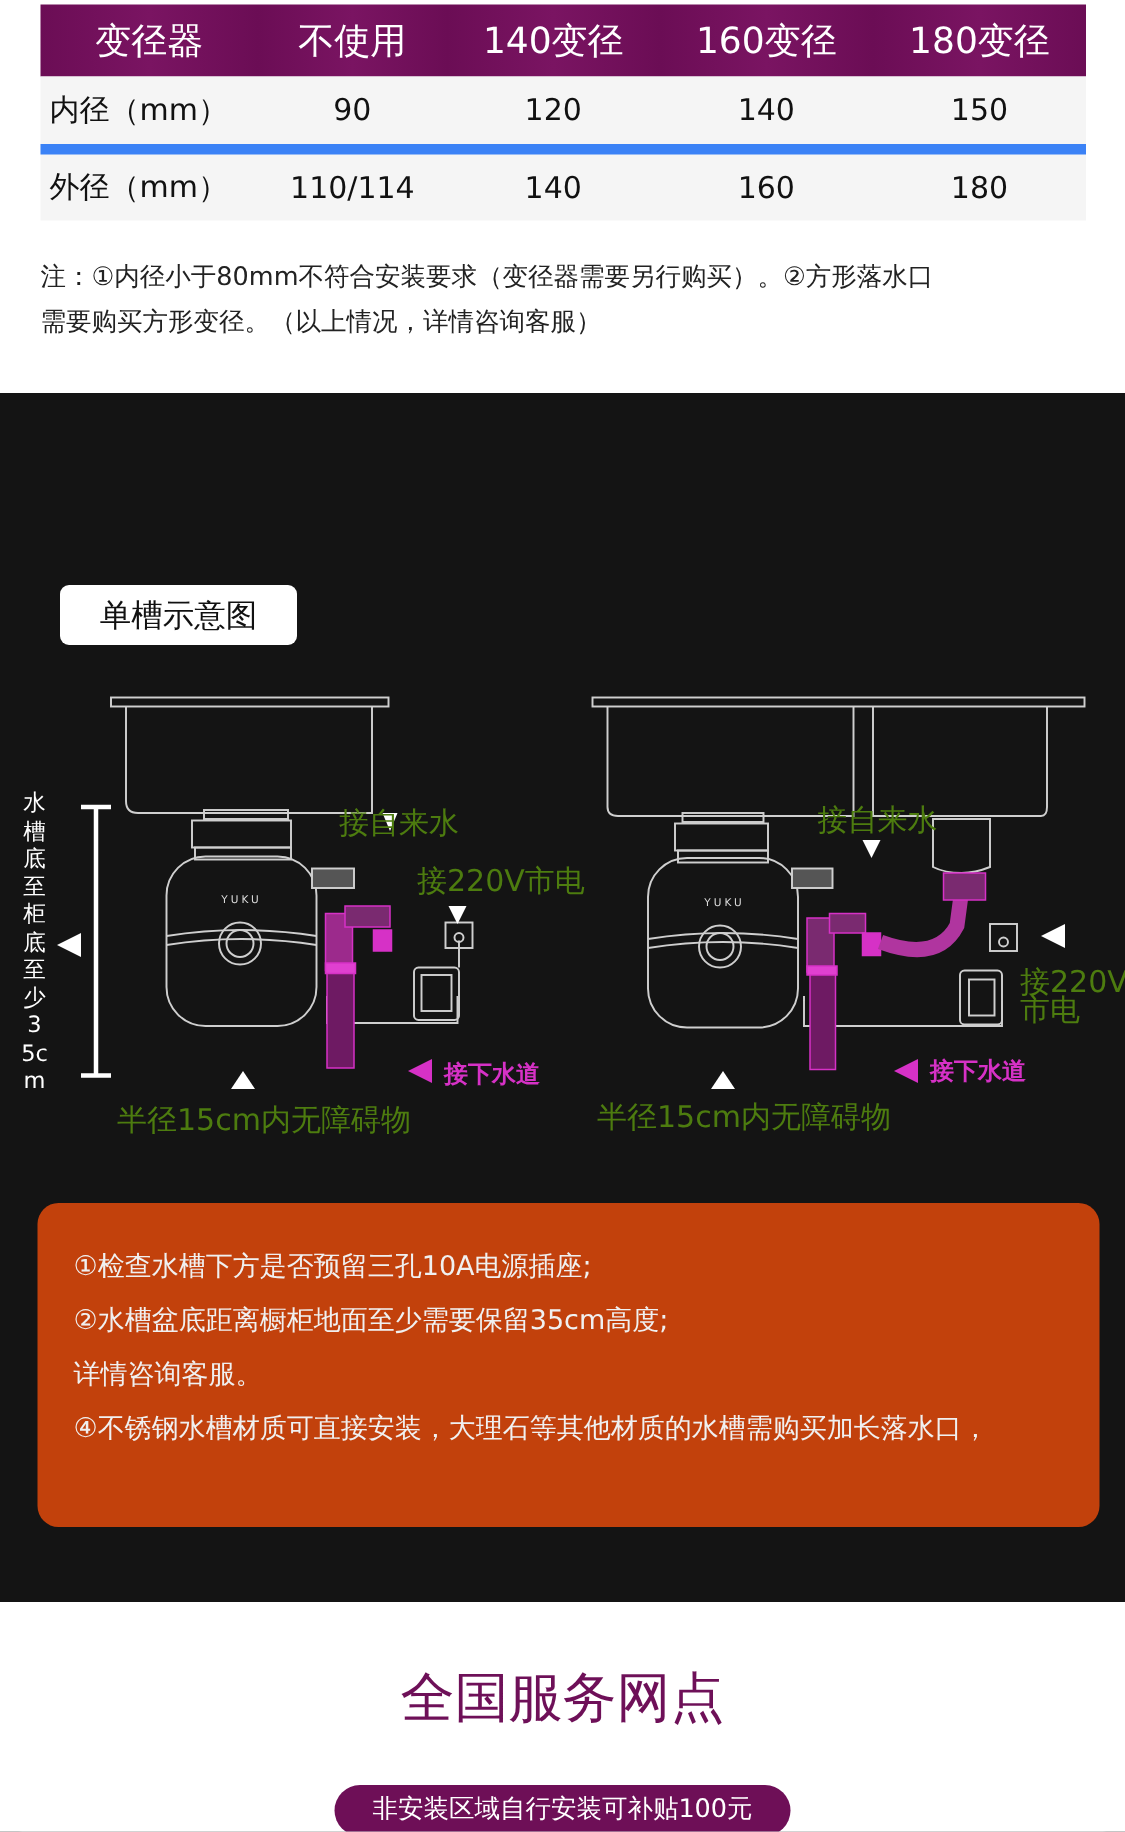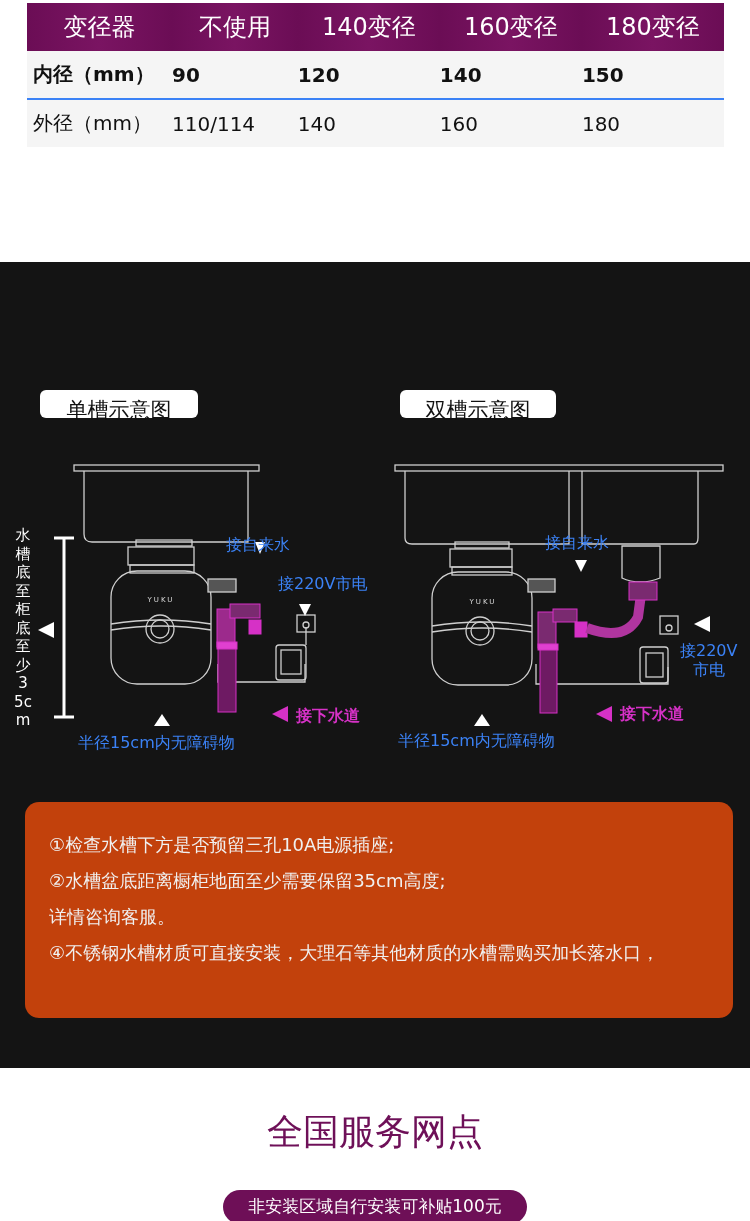--- a/index.html
+++ b/index.html
@@ -6,42 +6,42 @@
   html, body { width: 750px; background: #ffffff; }
   body { font-family: "DejaVu Sans", "Liberation Sans", sans-serif; }
 
   
   .table-section { background: #ffffff; height: 262px; position: relative; }
   .spec-table { position: absolute; left: 27px; top: 3px; width: 697px; border-collapse: collapse; }
   .spec-table th {
     background: linear-gradient(90deg, #6b0d55 0%, #7a1462 50%, #6b0d55 100%);
     color: #ffffff; font-weight: normal; font-size: 24px; height: 48px; text-align: center; margin-left: 20px;
   }
-  .spec-table td { background: #f5f5f5; font-size: 20px; color: #111; height: 48px; }
-  .spec-table tr.row-inner td { border-bottom: 2px solid #3b82f6; font-weight: bold; }
+  .spec-table td { background: #f5f5f5; font-size: 20px; color: #111; height: 48px; text-align: center; }
+  .spec-table tr.row-inner td { border-bottom: 7px solid #3b82f6; }
   .spec-table td.label { text-align: left; padding-left: 6px; width: 145px; }
   .note {
     position: absolute; left: 27px; top: 170px; width: 700px;
     font-size: 17px; line-height: 30px; color: #222;
   }
 
   
   .install { background: #141414; height: 806px; position: relative; color: #fff; overflow: hidden; }
   .install-title { position: absolute; top: 45px; left: 0; width: 100%; text-align: center; font-size: 56px; letter-spacing: 2px; color: #fff; }
   .pill-white {
-    position: absolute; top: 128px; height: 28px; background: #fff; color: #111;
+    position: absolute; top: 128px; height: 40px; background: #fff; color: #111;
     border-radius: 6px; font-size: 21px; line-height: 40px; text-align: center;
   }
   .pill-single { left: 40px; width: 158px; }
   .pill-double { left: 400px; width: 156px; }
 
   .diagram { position: absolute; top: 190px; }
   .diagram-left { left: 0; width: 380px; height: 310px; }
   .diagram-right { left: 380px; width: 370px; height: 310px; }
-  .lbl { position: absolute; font-size: 16px; color: #3b82f6; white-space: nowrap; }
+  .lbl { position: absolute; font-size: 20px; color: #4d7c0f; white-space: nowrap; }
   .lbl-magenta { color: #d631c6; font-weight: bold; font-size: 16px; }
   .vertical-text { position: absolute; left: 14px; top: 74px; width: 18px; font-size: 15px; line-height: 18.5px; color: #fff; text-align: center; word-break: break-all; }
 
   
   .notes-box {
     position: absolute; left: 25px; top: 540px; width: 708px; height: 216px;
     background: #c2410c; border-radius: 14px; padding: 25px 24px;
   }
   .notes-box p { font-size: 18px; line-height: 36px; color: #f0f0f0; }
 
@@ -78,25 +78,28 @@
       </tr>
       <tr>
         <td class="label">外径（mm）</td>
         <td>110/114</td>
         <td>140</td>
         <td>160</td>
         <td>180</td>
       </tr>
     </tbody>
   </table>
+  <div class="note">
+    <div>注：①内径小于80mm不符合安装要求（变径器需要另行购买）。②方形落水口</div>
+    <div>需要购买方形变径。（以上情况，详情咨询客服）</div>
+  </div>
 </section>
 
 <section class="install">
   <div class="pill-white pill-single">单槽示意图</div>
-  <div class="pill-white pill-double">双槽示意图</div>
 
   <div class="diagram diagram-left">
     <svg width="380" height="310" viewBox="0 0 380 310">
       <g fill="none" stroke="#cfcfcf" stroke-width="1.3">
 
         <rect x="74" y="13" width="185" height="6"></rect>
         <path d="M84 19 V82 Q84 90 92 90 H248 V19"></path>
 
         <rect x="136" y="88" width="56" height="6"></rect>
         <rect x="128" y="95" width="66" height="18"></rect>
@@ -179,21 +182,21 @@
         <rect x="249" y="130" width="28" height="18"></rect>
       </g>
 
       <polygon points="195,108 207,108 201,120" fill="#fff"></polygon>
       <polygon points="314,172 330,164 330,180" fill="#fff"></polygon>
       <polygon points="94,274 102,262 110,274" fill="#fff"></polygon>
       <polygon points="216,262 232,254 232,270" fill="#d631c6"></polygon>
     </svg>
     <div class="lbl" style="left:165px;top:81px;">接自来水</div>
     <div class="lbl" style="left:300px;top:189px;">接220V</div>
-    <div class="lbl" style="left:300px;top:208px;margin-left:13px;">市电</div>
+    <div class="lbl" style="left:300px;top:208px;">市电</div>
     <div class="lbl lbl-magenta" style="left:240px;top:252px;">接下水道</div>
     <div class="lbl" style="left:18px;top:279px;">半径15cm内无障碍物</div>
   </div>
 
   <div class="notes-box">
     <p>①检查水槽下方是否预留三孔10A电源插座;</p>
     <p>②水槽盆底距离橱柜地面至少需要保留35cm高度;</p>
     <p>详情咨询客服。</p>
     <p>④不锈钢水槽材质可直接安装，大理石等其他材质的水槽需购买加长落水口，</p>
   </div>

